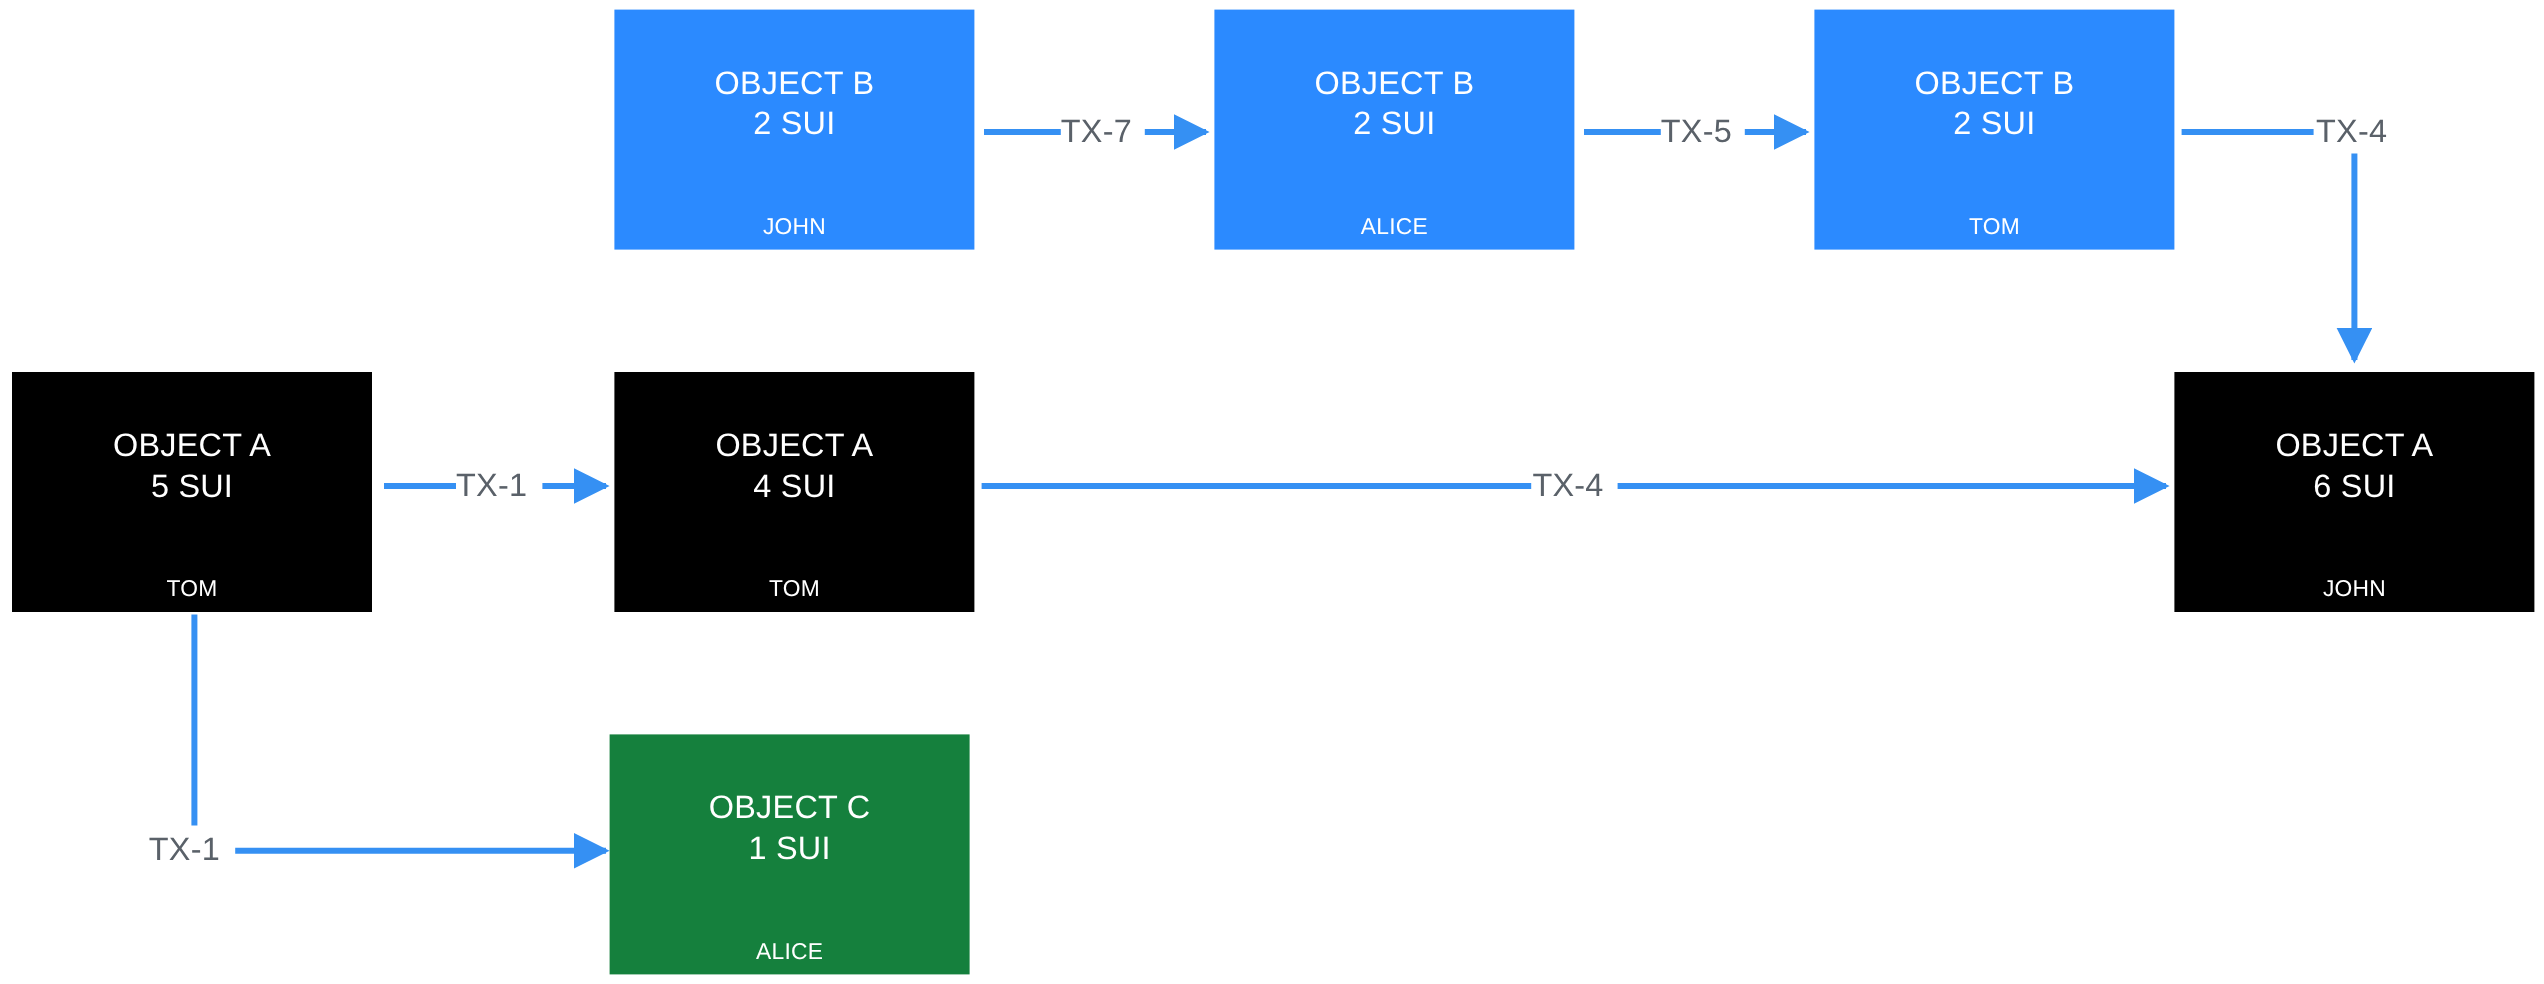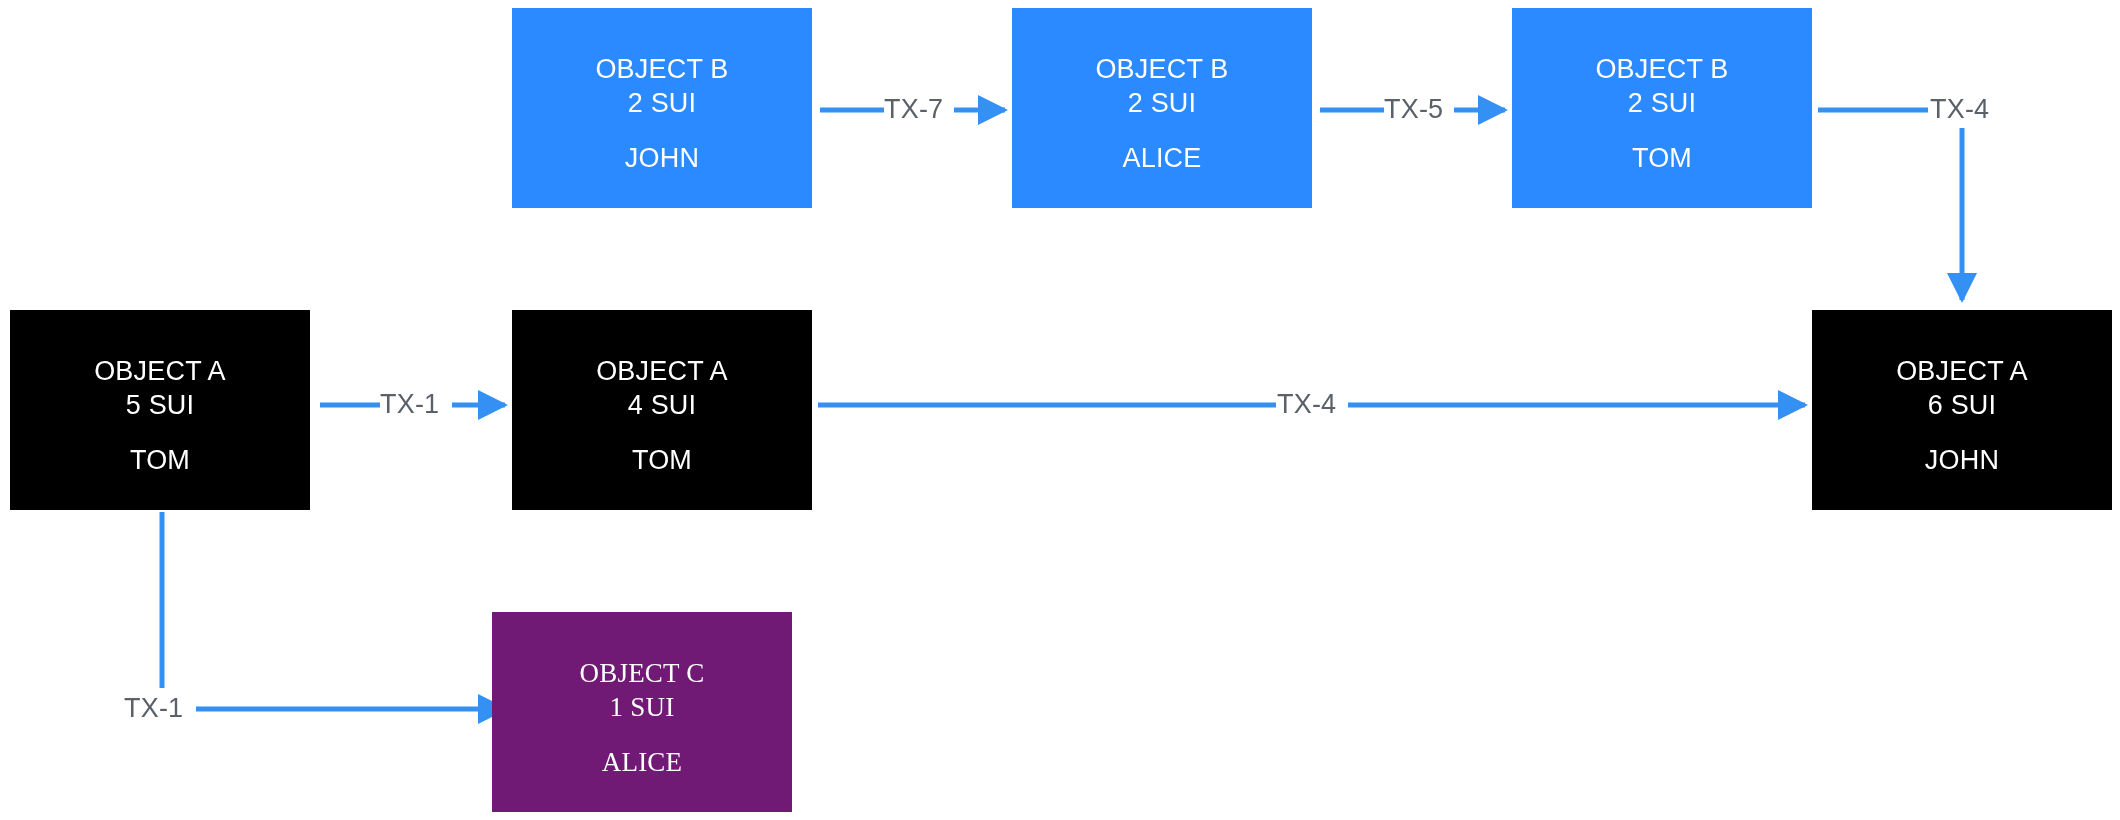--- a/index.html
+++ b/index.html
@@ -23,24 +23,24 @@
   }
   .node .title{
     font-size:27px;
     line-height:34px;
     text-align:center;
     margin-top:44px;
     white-space:pre-line;
     letter-spacing:0.2px;
   }
   .node .owner{
-    font-size:27px;
+    font-size:19px;
     line-height:34px;
     text-align:left;
-    margin-top:21px;
+    margin-top:53px;
     letter-spacing:0.2px;
   }
 
   svg.edges{
     position:absolute;
     left:0;top:0;
     width:2120px;height:820px;
     overflow:visible;
   }
   .edge-line{stroke:#3590f3;stroke-width:5;fill:none;}
@@ -126,19 +126,19 @@
 4 SUI</div>
     <div class="owner">TOM</div>
   </div>
 
   <div class="node" style="left:1812px;top:310px;background:#000000;">
     <div class="title">OBJECT A
 6 SUI</div>
     <div class="owner">JOHN</div>
   </div>
 
-  <div class="node" style="left:492px;top:612px;background:#701a75;font-family:Liberation Serif, serif;">
+  <div class="node" style="left:508px;top:612px;background:#15803d;">
     <div class="title">OBJECT C
 1 SUI</div>
     <div class="owner">ALICE</div>
   </div>
 
 </div>
 
 </body></html>

